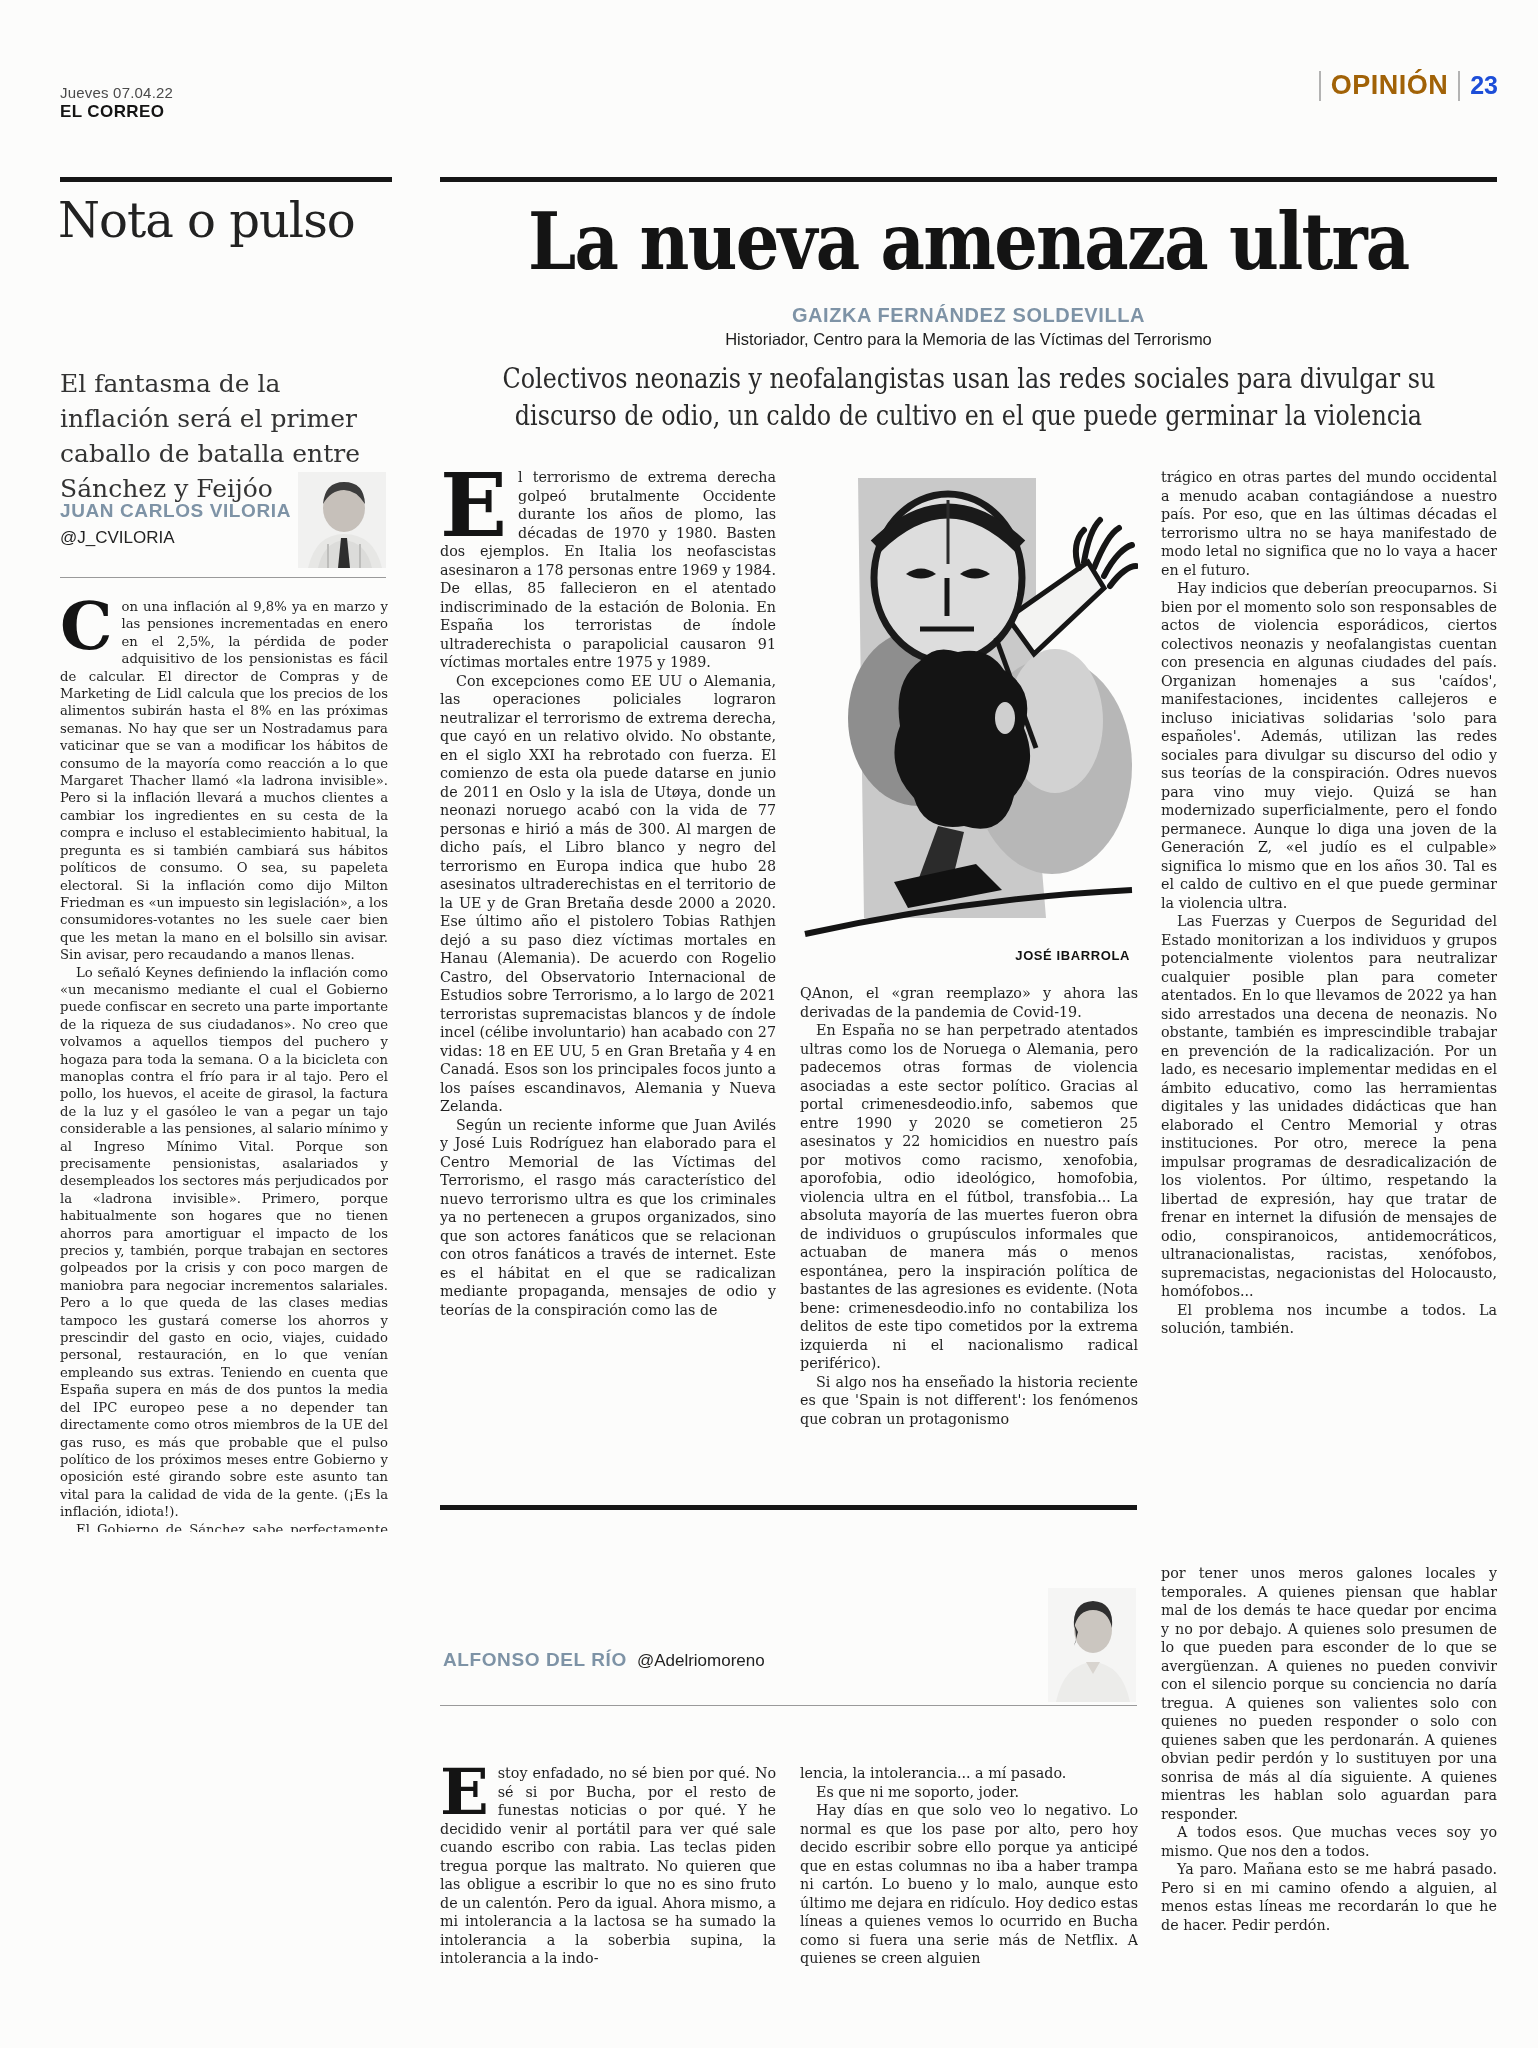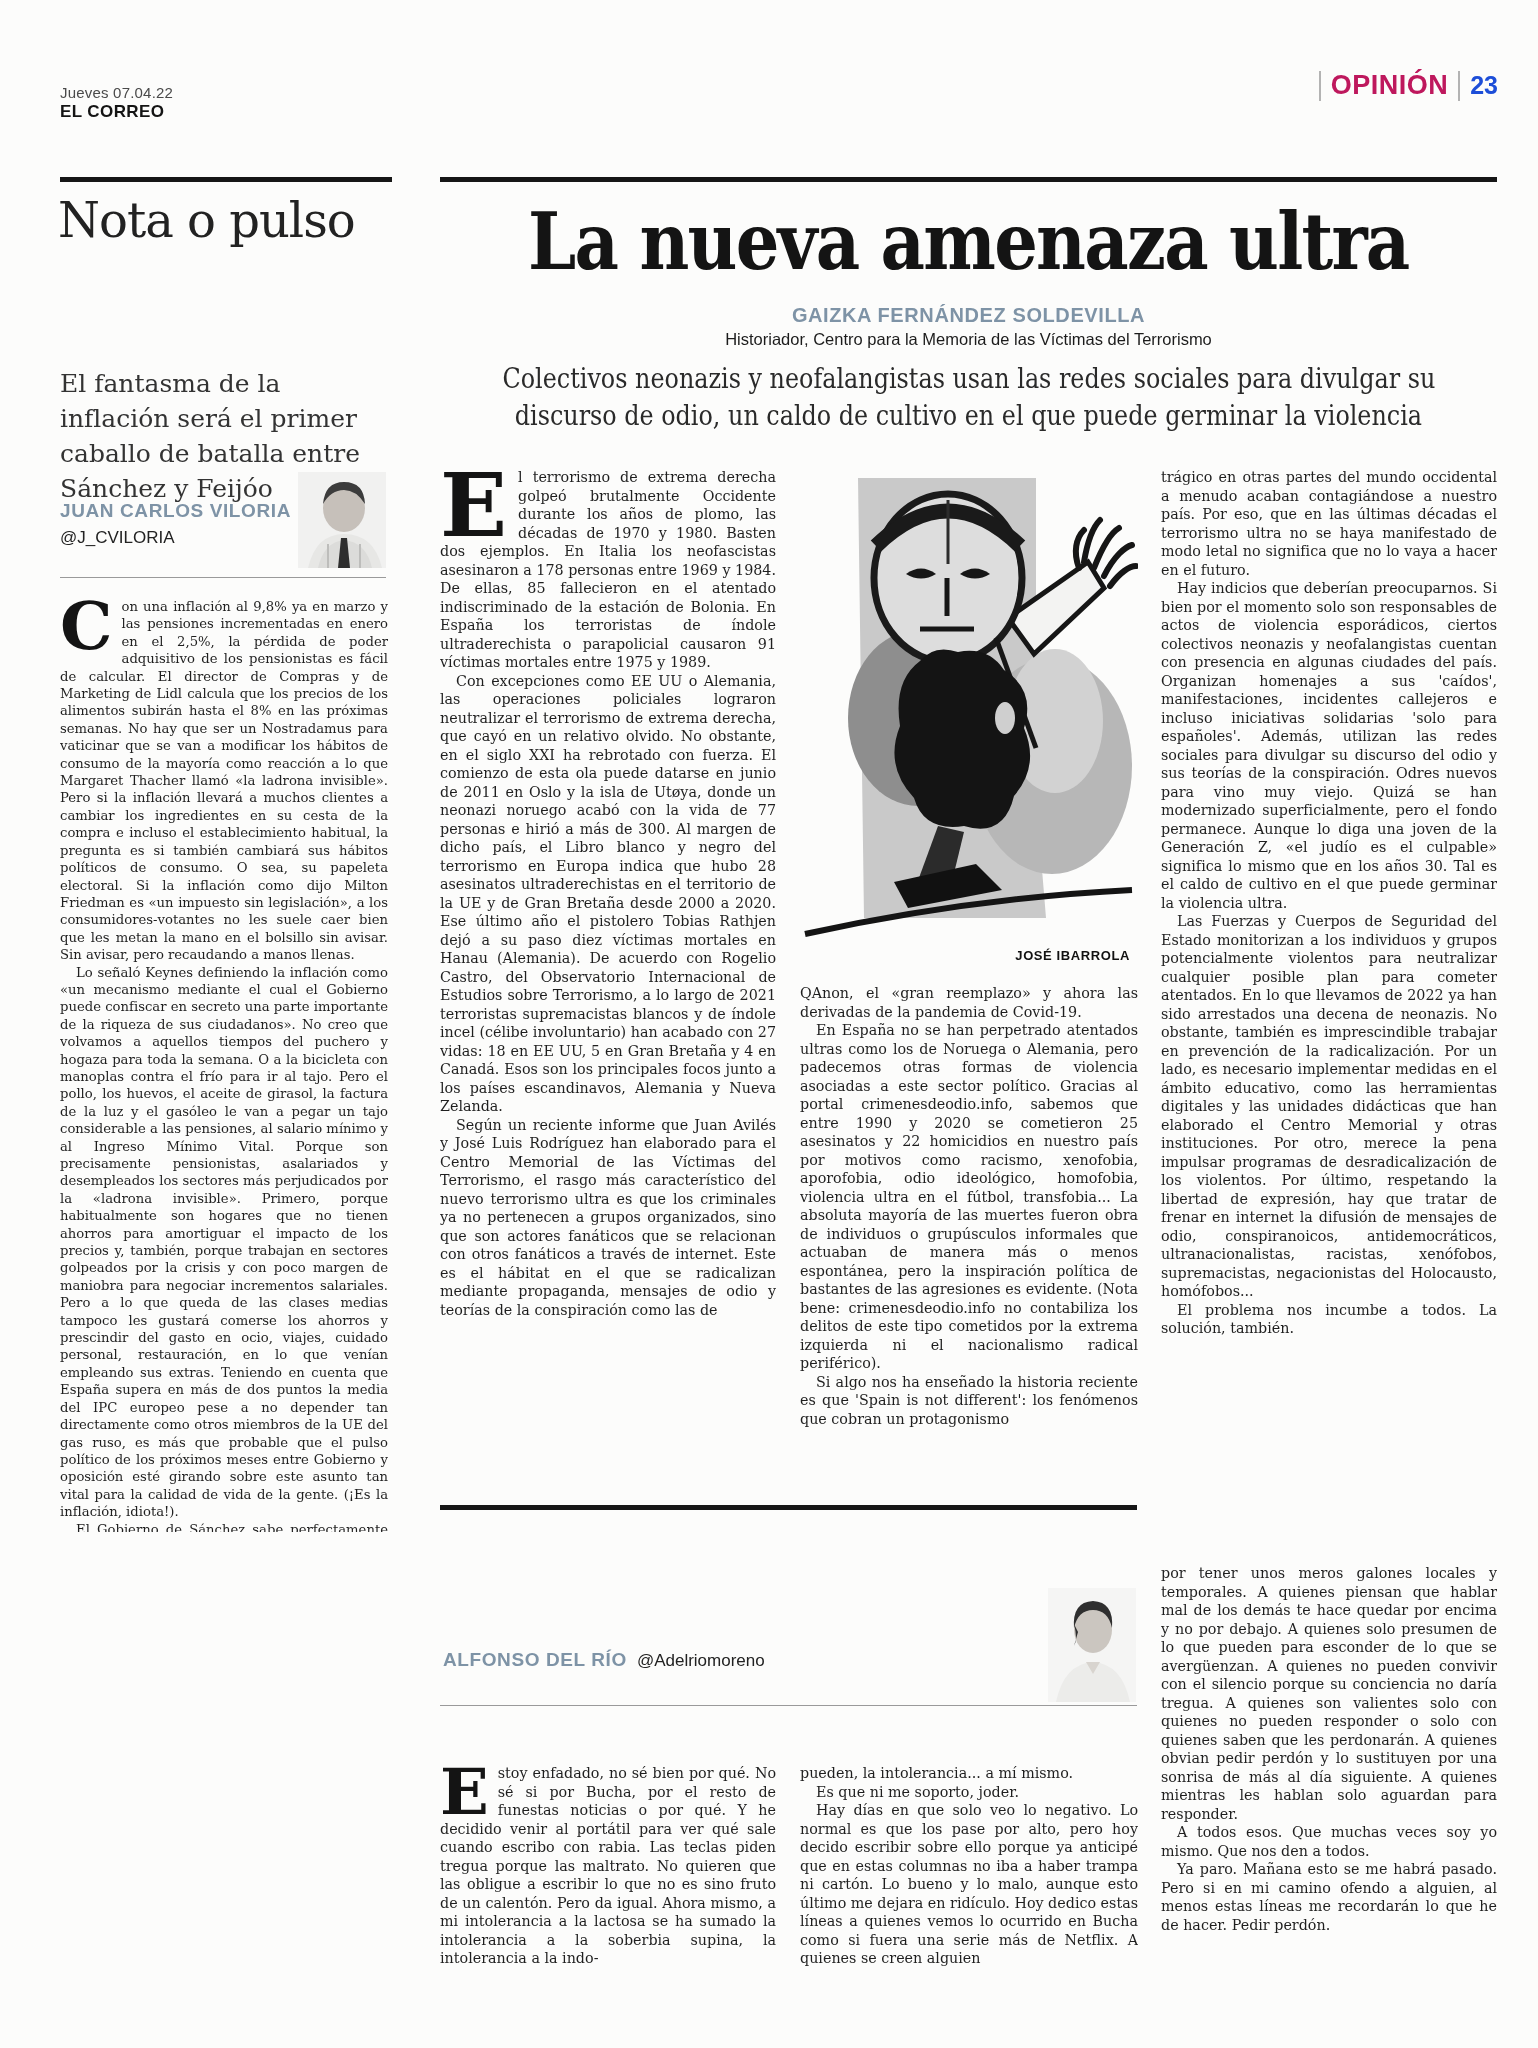--- a/index.html
+++ b/index.html
@@ -8,21 +8,21 @@
     background:#fcfcfb; overflow:hidden; color:#1f1f1f;
     font-family:"DejaVu Serif", serif;
   }
   .abs { position:absolute; }
 
   
   .hdr-date { left:60px; top:84px; font-family:"Liberation Sans",sans-serif; font-size:15px; color:#4a4a4a; letter-spacing:.2px; }
   .hdr-masthead { left:60px; top:102px; font-family:"Liberation Sans",sans-serif; font-size:17px; font-weight:bold; color:#141414; letter-spacing:.4px; }
   .hdr-right { right:40px; top:70px; display:flex; align-items:center; gap:10px; }
   .hdr-bar { width:2px; height:30px; background:#b3b3b3; }
-  .hdr-section { font-family:"Liberation Sans",sans-serif; font-size:27px; font-weight:bold; color:#be185d; letter-spacing:.5px; }
+  .hdr-section { font-family:"Liberation Sans",sans-serif; font-size:27px; font-weight:bold; color:#a16207; letter-spacing:.5px; }
   .hdr-page { font-family:"Liberation Sans",sans-serif; font-size:25px; font-weight:bold; color:#1d4ed8; }
 
   .rule-thick { background:#161616; height:5px; }
   .rule-thin  { background:#9a9a9a; height:1px; }
 
   
   .body-copy { text-align:justify; color:#1f1f1f; }
   .body-copy .para { margin:0; text-indent:16px; }
   .body-copy .para.flush, .body-copy .para:first-child { text-indent:0; }
   .dropcap { float:left; font-weight:bold; color:#141414; margin:2px 9px 0 0; }
@@ -184,21 +184,21 @@
       <path d="M38,74 L45,86 L52,74 Z" fill="#d8d4cf"></path>
     </svg>
   </div>
   <div class="abs rule-thin ba-rule2"></div>
 
   <div class="abs ba-col ba-col1 body-copy">
     <p class="para"><span class="dropcap">E</span><span>stoy enfadado, no sé bien por qué. No sé si por Bucha, por el resto de funestas noticias o por qué. Y he decidido venir al portátil para ver qué sale cuando escribo con rabia. Las teclas piden tregua porque las maltrato. No quieren que las obligue a escribir lo que no es sino fruto de un calentón. Pero da igual. Ahora mismo, a mi intolerancia a la lactosa se ha sumado la intolerancia a la soberbia supina, la intolerancia a la indo-</span></p>
   </div>
   <div class="abs ba-col ba-col2 body-copy">
 
-  <p class="para flush">pueden, la intolerancia... a mí mismo.</p>
+  <p class="para flush">lencia, la intolerancia... a mí pasado.</p>
       <p class="para">Es que ni me soporto, joder.</p>
       <p class="para">Hay días en que solo veo lo negativo. Lo normal es que los pase por alto, pero hoy decido escribir sobre ello porque ya anticipé que en estas columnas no iba a haber trampa ni cartón. Lo bueno y lo malo, aunque esto último me dejara en ridículo. Hoy dedico estas líneas a quienes vemos lo ocurrido en Bucha como si fuera una serie más de Netflix. A quienes se creen alguien</p>
     </div>
   <div class="abs ba-col ba-col3 body-copy">
 
   <p class="para flush">por tener unos meros galones locales y temporales. A quienes piensan que hablar mal de los demás te hace quedar por encima y no por debajo. A quienes solo presumen de lo que pueden para esconder de lo que se avergüenzan. A quienes no pueden convivir con el silencio porque su conciencia no daría tregua. A quienes son valientes solo con quienes no pueden responder o solo con quienes saben que les perdonarán. A quienes obvian pedir perdón y lo sustituyen por una sonrisa de más al día siguiente. A quienes mientras les hablan solo aguardan para responder.</p>
       <p class="para">A todos esos. Que muchas veces soy yo mismo. Que nos den a todos.</p>
       <p class="para">Ya paro. Mañana esto se me habrá pasado. Pero si en mi camino ofendo a alguien, al menos estas líneas me recordarán lo que he de hacer. Pedir perdón.</p>
     </div>
 

